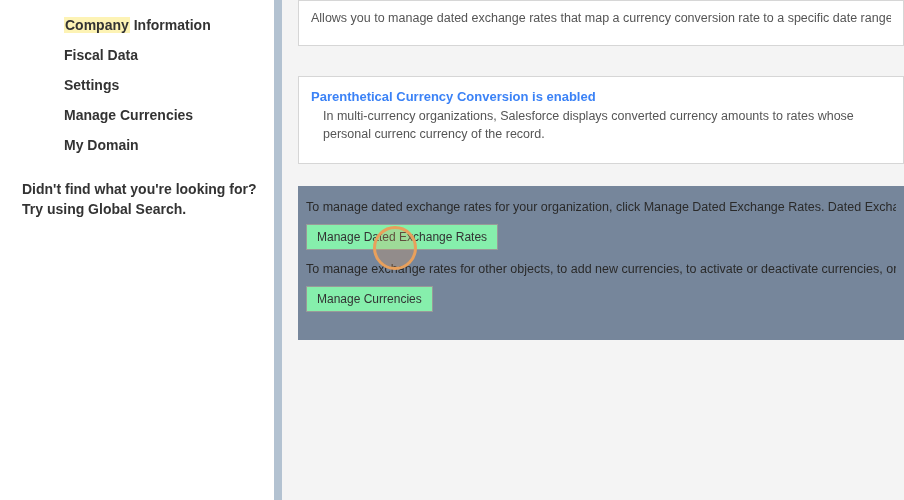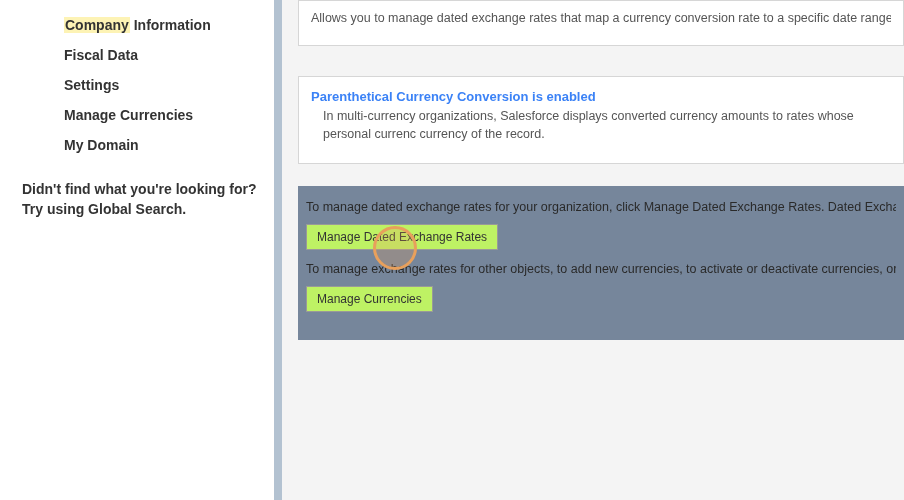--- a/index.html
+++ b/index.html
@@ -89,21 +89,21 @@
     }
     .action-line {
       font-size: 12.5px;
       color: #2a2a2a;
       margin-bottom: 10px;
       white-space: nowrap;
       overflow: hidden;
     }
     .action-btn {
       display: inline-block;
-      background: #bef264;
+      background: #86efac;
       border: 1px solid #999;
       padding: 5px 10px;
       font-size: 12px;
       color: #333;
       cursor: pointer;
       margin-bottom: 12px;
       font-family: inherit;
     }
     .click-indicator {
       position: absolute;

